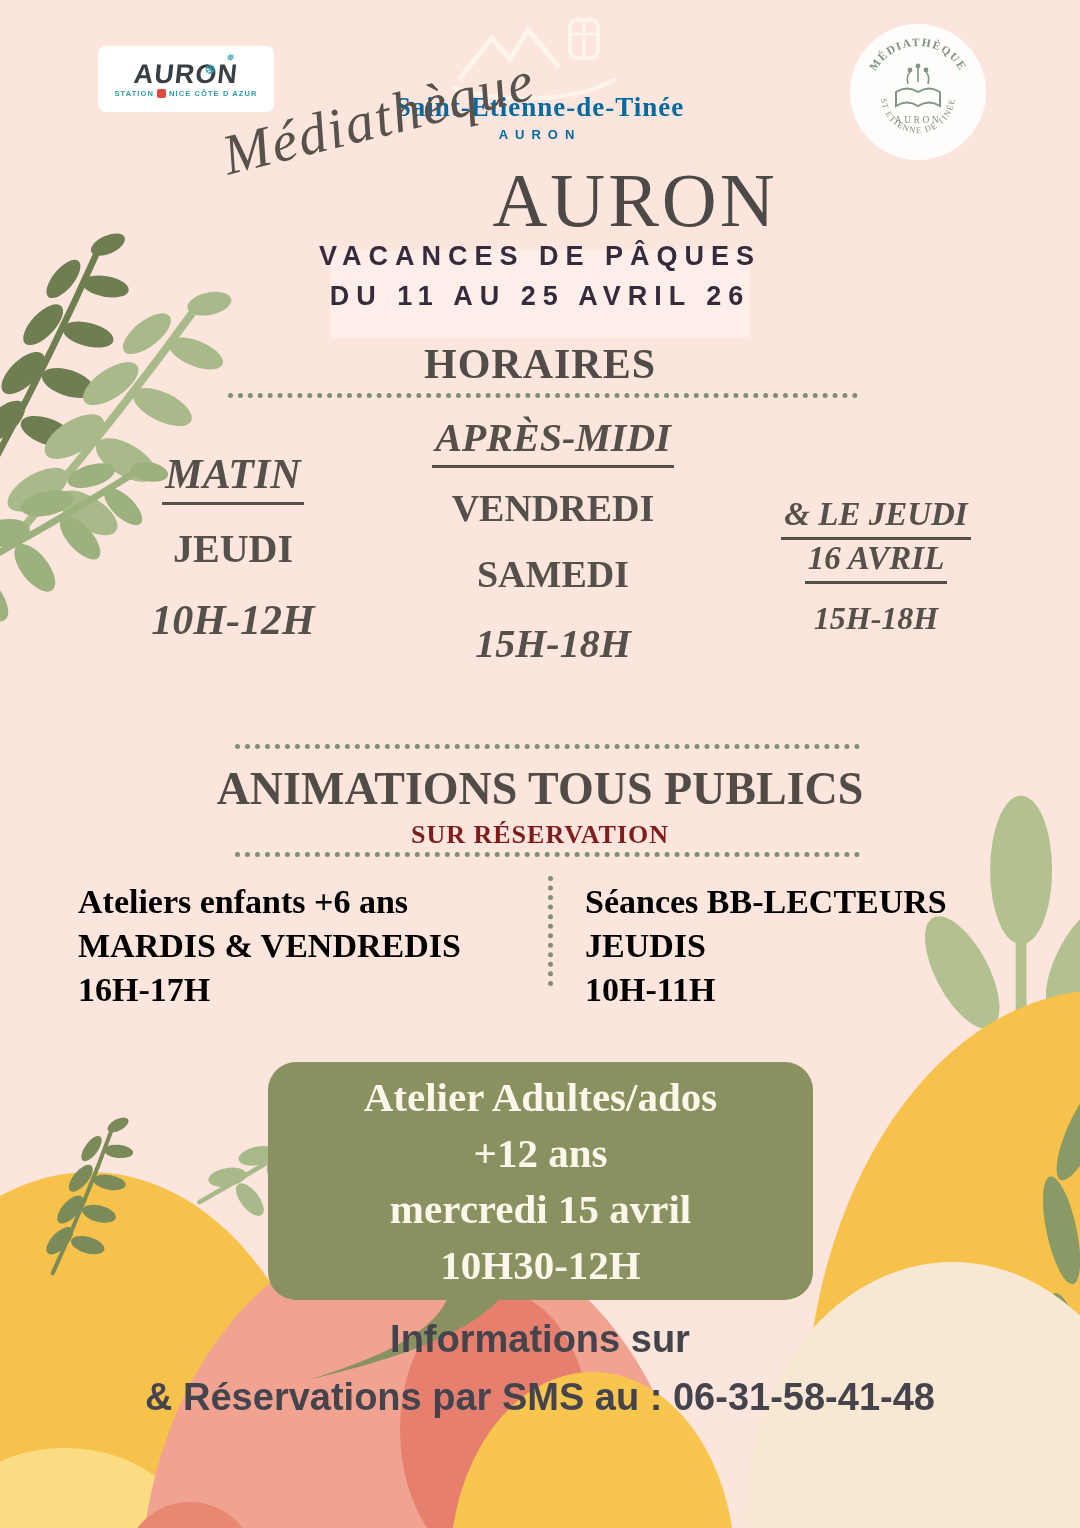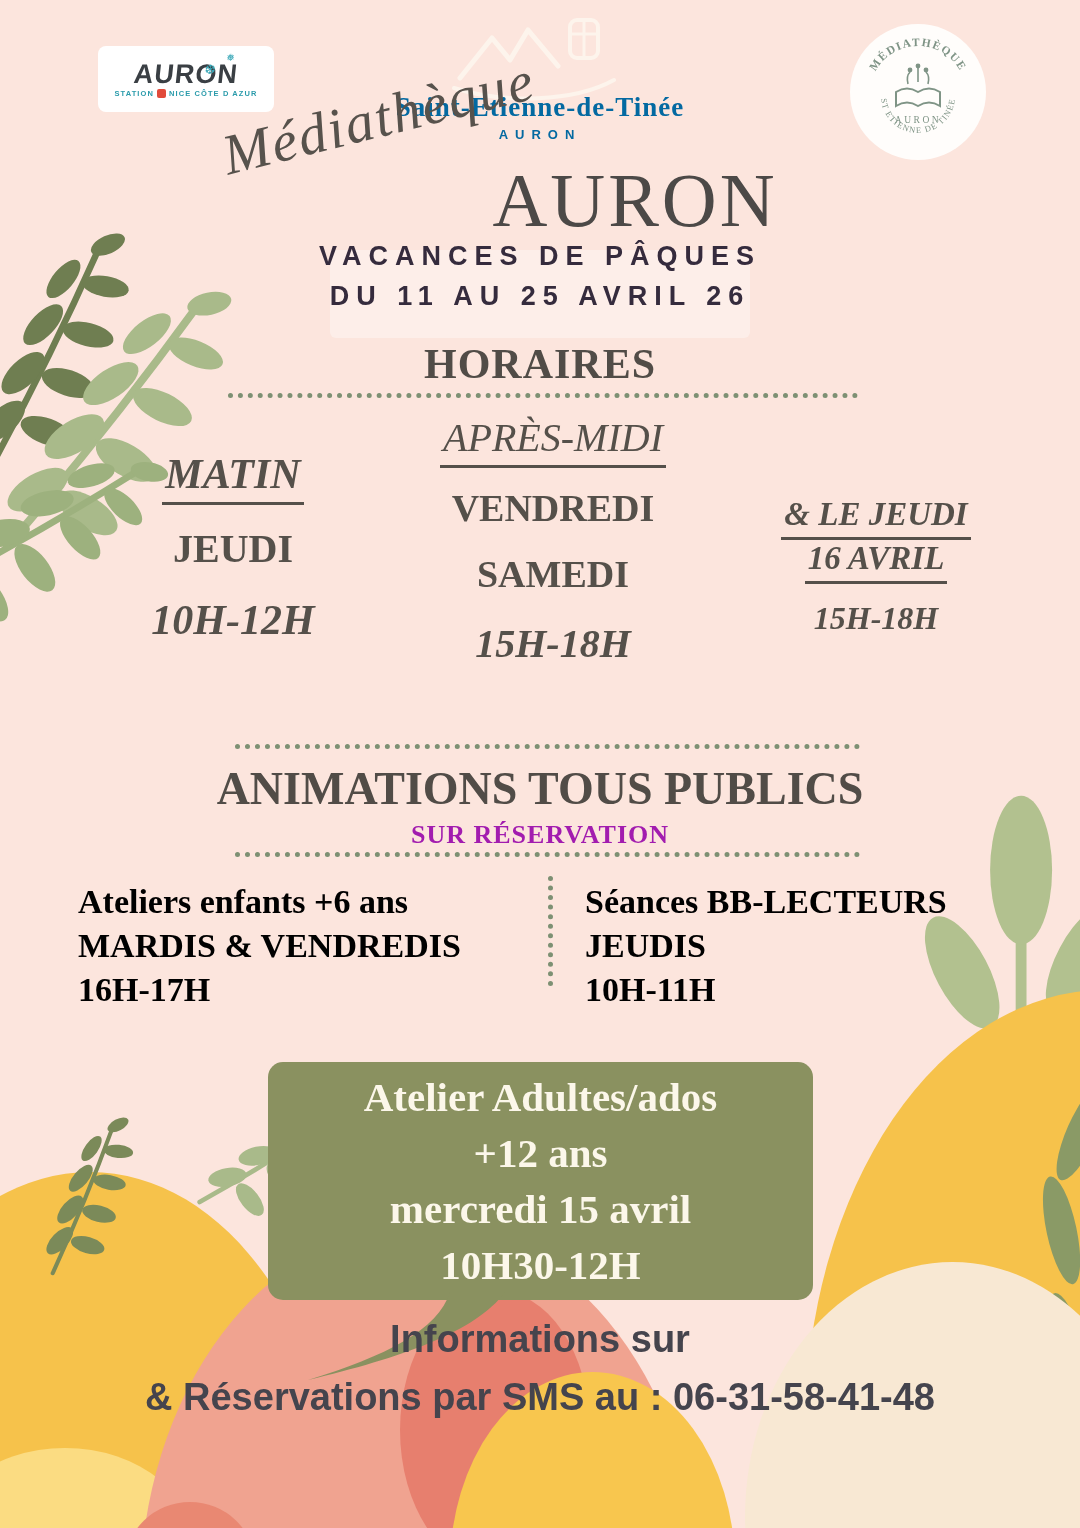--- a/index.html
+++ b/index.html
@@ -56,40 +56,40 @@
   .dots-3{left:235px;top:852px;width:625px;}
   .dots-v{border-left:5px dotted #7d9073;width:0;left:548px;top:876px;height:110px;z-index:5;}
 
   .hcol{z-index:5;text-align:center;}
   .underlined{display:inline-block;border-bottom:3px solid currentColor;padding:0 3px 4px;}
   .col-matin{left:108px;top:450px;width:250px;}
   .col-matin .label{font-size:42px;font-style:italic;font-weight:700;}
   .col-matin .day{font-size:40px;font-weight:700;margin-top:20px;}
   .col-matin .time{font-size:42px;font-style:italic;font-weight:700;margin-top:24px;}
   .col-apresmidi{left:398px;top:414px;width:310px;}
-  .col-apresmidi .label{font-size:40px;font-style:italic;font-weight:400;}
+  .col-apresmidi .label{font-size:40px;font-style:italic;font-weight:700;}
   .col-apresmidi .day{font-size:38px;font-weight:700;margin-top:18px;}
   .col-apresmidi .day + .day{margin-top:22px;}
   .col-apresmidi .time{font-size:40px;font-style:italic;font-weight:700;margin-top:24px;}
   .col-extra{left:766px;top:496px;width:220px;}
   .col-extra .label{font-size:33px;font-style:italic;font-weight:700;}
   .col-extra .label2{font-size:33px;font-style:italic;font-weight:700;margin-top:0;}
   .col-extra .time{font-size:32px;font-style:italic;font-weight:700;margin-top:16px;}
 
   
   .anim-heading{left:0;top:762px;width:1080px;z-index:5;text-align:center;
     font-size:46px;font-weight:700;color:#514c47;}
   .anim-sub{left:0;top:820px;width:1080px;z-index:5;text-align:center;
-    font-size:26px;font-weight:700;color:#a21caf;letter-spacing:1px;}
+    font-size:26px;font-weight:700;color:#7f1d1d;letter-spacing:1px;}
   .anim-col{z-index:5;font-size:34px;font-weight:700;line-height:1.3;color:#000000;}
   .anim-left{left:78px;top:880px;width:440px;}
   .anim-right{left:585px;top:880px;width:440px;}
 
   
-  .bubble{left:268px;top:1062px;width:545px;height:238px;background:#8a9160;border-radius:15px;
+  .bubble{left:268px;top:1062px;width:545px;height:238px;background:#8a9160;border-radius:28px;
     z-index:6;display:flex;flex-direction:column;justify-content:center;text-align:center;
     color:#fcf7ea;font-size:41px;font-weight:700;line-height:1.37;}
   .bubble-tail{left:300px;top:1292px;width:230px;height:95px;z-index:6;}
 
   
   .footer{left:0;top:1318px;width:1080px;z-index:7;text-align:center;
     font-family:"Liberation Sans","DejaVu Sans",sans-serif;font-weight:700;color:#45444d;}
   .footer .f1{font-size:38px;}
   .footer .f2{font-size:38px;margin-top:17px;}
   .footer .f3{font-size:38px;margin-top:15px;}

